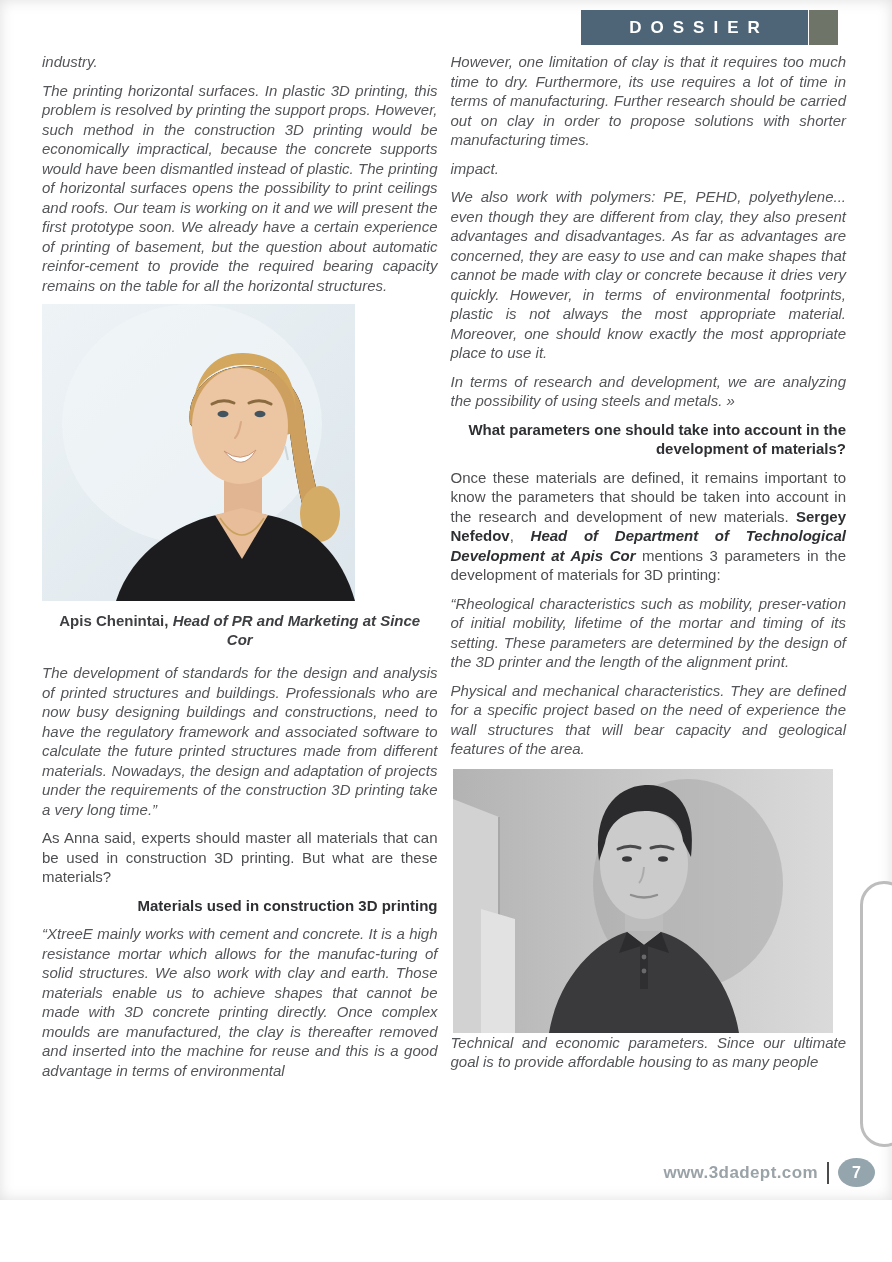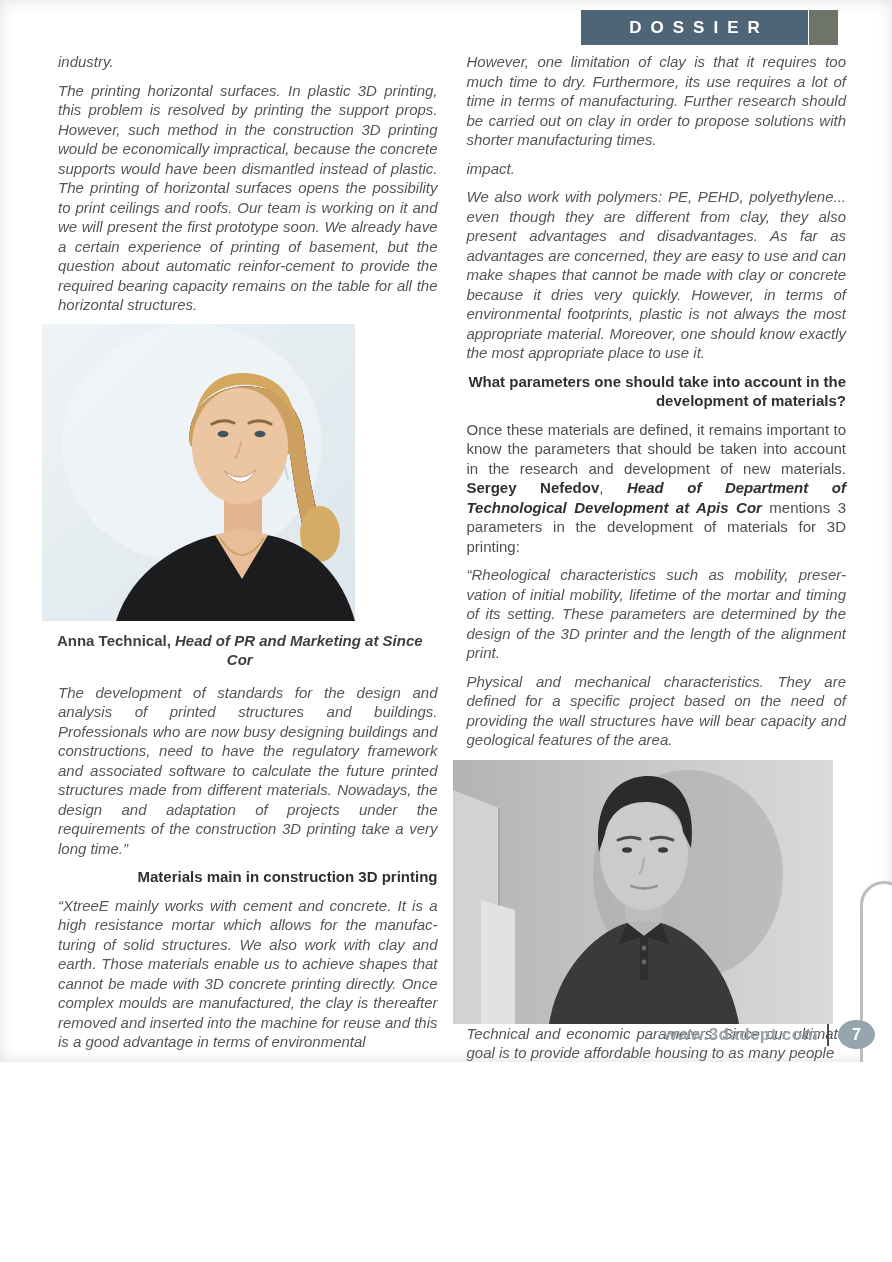--- a/index.html
+++ b/index.html
@@ -1,32 +1,32 @@
 <!DOCTYPE html>
 <html><head>
 <meta charset="utf-8">
 <style>
   html,body{margin:0;padding:0;background:#fff;}
   .page{
-    position:relative;width:892px;height:1062px;background:#ffffff;overflow:hidden;
+    position:relative;width:892px;height:1200px;background:#ffffff;overflow:hidden;
     font-family:"Liberation Sans", sans-serif;
     box-shadow:inset 0 0 14px rgba(110,110,110,.22);
   }
   
   .dossier-wrap{position:absolute;top:10px;left:581px;display:flex;}
   .dossier-box{
     width:227px;height:35px;background:#4e6477;color:#fff;
     display:flex;align-items:center;justify-content:center;
     font-weight:bold;font-size:17px;letter-spacing:9px;padding-left:9px;box-sizing:border-box;
   }
   .dossier-accent{width:29px;height:35px;background:#6e7568;margin-left:1px;}
   
   .columns{position:absolute;top:52px;left:42px;width:804px;display:flex;gap:13px;}
   .col{width:396px;font-size:15px;line-height:19.5px;color:#4d4e51;text-align:justify;}
-  .col p{margin:0 0 9px 16px;}
+  .col p{margin:0 0 9px 0;}
   .it{font-style:italic;color:#55565a;}
   .h{font-weight:bold;color:#2f3033;text-align:right;margin:13px 0 10px 0;}
   .h-right{margin-top:18px;margin-bottom:12px;}
   .b{font-weight:bold;color:#2f3033;}
   .bi{font-weight:bold;font-style:italic;color:#2f3033;}
   figure{margin:3px 0 0 0;}
   figcaption{
     text-align:center;font-weight:bold;font-size:15px;line-height:19px;
     margin:10px 6px 14px 6px;color:#3e3f42;
   }
@@ -101,37 +101,39 @@
 
           <line x1="243" y1="142" x2="246" y2="156" stroke="#cfd6da" stroke-width="2"></line>
 
           <path d="M74,297 C90,246 138,220 170,212 L199,206 L230,212 C268,220 300,250 313,297 Z" fill="#1c1c1e"></path>
 
           <polygon points="173,211 200,255 226,211 200,204" fill="#e7bd9a"></polygon>
 
           <path d="M178,214 Q200,248 222,214" stroke="#c9a25d" stroke-width="1.6" fill="none"></path>
         </svg>
         <figcaption>
-          <span class="name">Anna Technical</span><span>, </span><span class="role">Head of PR and Marketing at Since Cor</span>
+          <span class="name">Apis Chenintai</span><span>, </span><span class="role">Head of PR and Marketing at Since Cor</span>
         </figcaption>
       </figure>
 
       <p class="it">The development of standards for the design and analysis of printed structures and buildings. Professionals who are now busy designing buildings and constructions, need to have the regulatory framework and associated software to calculate the future printed structures made from different materials. Nowadays, the design and adaptation of projects under the requirements of the construction 3D printing take a very long time.”</p>
-      <p class="h">Materials main in construction 3D printing</p>
+      <p>As Anna said, experts should master all materials that can be used in construction 3D printing. But what are these materials?</p>
+      <p class="h">Materials used in construction 3D printing</p>
       <p class="it">“XtreeE mainly works with cement and concrete. It is a high resistance mortar which allows for the manufac-turing of solid structures. We also work with clay and earth. Those materials enable us to achieve shapes that cannot be made with 3D concrete printing directly. Once complex moulds are manufactured, the clay is thereafter removed and inserted into the machine for reuse and this is a good advantage in terms of environmental</p>
     </section>
 
     <section class="col">
       <p class="it">However, one limitation of clay is that it requires too much time to dry. Furthermore, its use requires a lot of time in terms of manufacturing. Further research should be carried out on clay in order to propose solutions with shorter manufacturing times.</p>
       <p class="it">impact.</p>
       <p class="it">We also work with polymers: PE, PEHD, polyethylene... even though they are different from clay, they also present advantages and disadvantages. As far as advantages are concerned, they are easy to use and can make shapes that cannot be made with clay or concrete because it dries very quickly. However, in terms of environmental footprints, plastic is not always the most appropriate material. Moreover, one should know exactly the most appropriate place to use it.</p>
+      <p class="it">In terms of research and development, we are analyzing the possibility of using steels and metals. »</p>
       <p class="h h-right">What parameters one should take into account in the development of materials?</p>
       <p><span>Once these materials are defined, it remains important to know the parameters that should be taken into account in the research and development of new materials. </span><span class="b">Sergey Nefedov</span><span>, </span><span class="bi">Head of Department of Technological Development at Apis Cor</span><span> mentions 3 parameters in the development of materials for 3D printing:</span></p>
       <p class="it">“Rheological characteristics such as mobility, preser-vation of initial mobility, lifetime of the mortar and timing of its setting. These parameters are determined by the design of the 3D printer and the length of the alignment print.</p>
-      <p class="it">Physical and mechanical characteristics. They are defined for a specific project based on the need of providing the wall structures have will bear capacity and geological features of the area.</p>
+      <p class="it">Physical and mechanical characteristics. They are defined for a specific project based on the need of experience the wall structures that will bear capacity and geological features of the area.</p>
 
       <figure class="sergey-fig">
         <svg class="sergey-photo" viewBox="0 0 380 264" xmlns="http://www.w3.org/2000/svg" aria-hidden="true">
           <defs>
             <linearGradient id="gS" x1="0" y1="0" x2="1" y2="0">
               <stop offset="0" stop-color="#b3b3b3"></stop>
               <stop offset="0.45" stop-color="#c6c6c6"></stop>
               <stop offset="1" stop-color="#dadada"></stop>
             </linearGradient>
           </defs>

